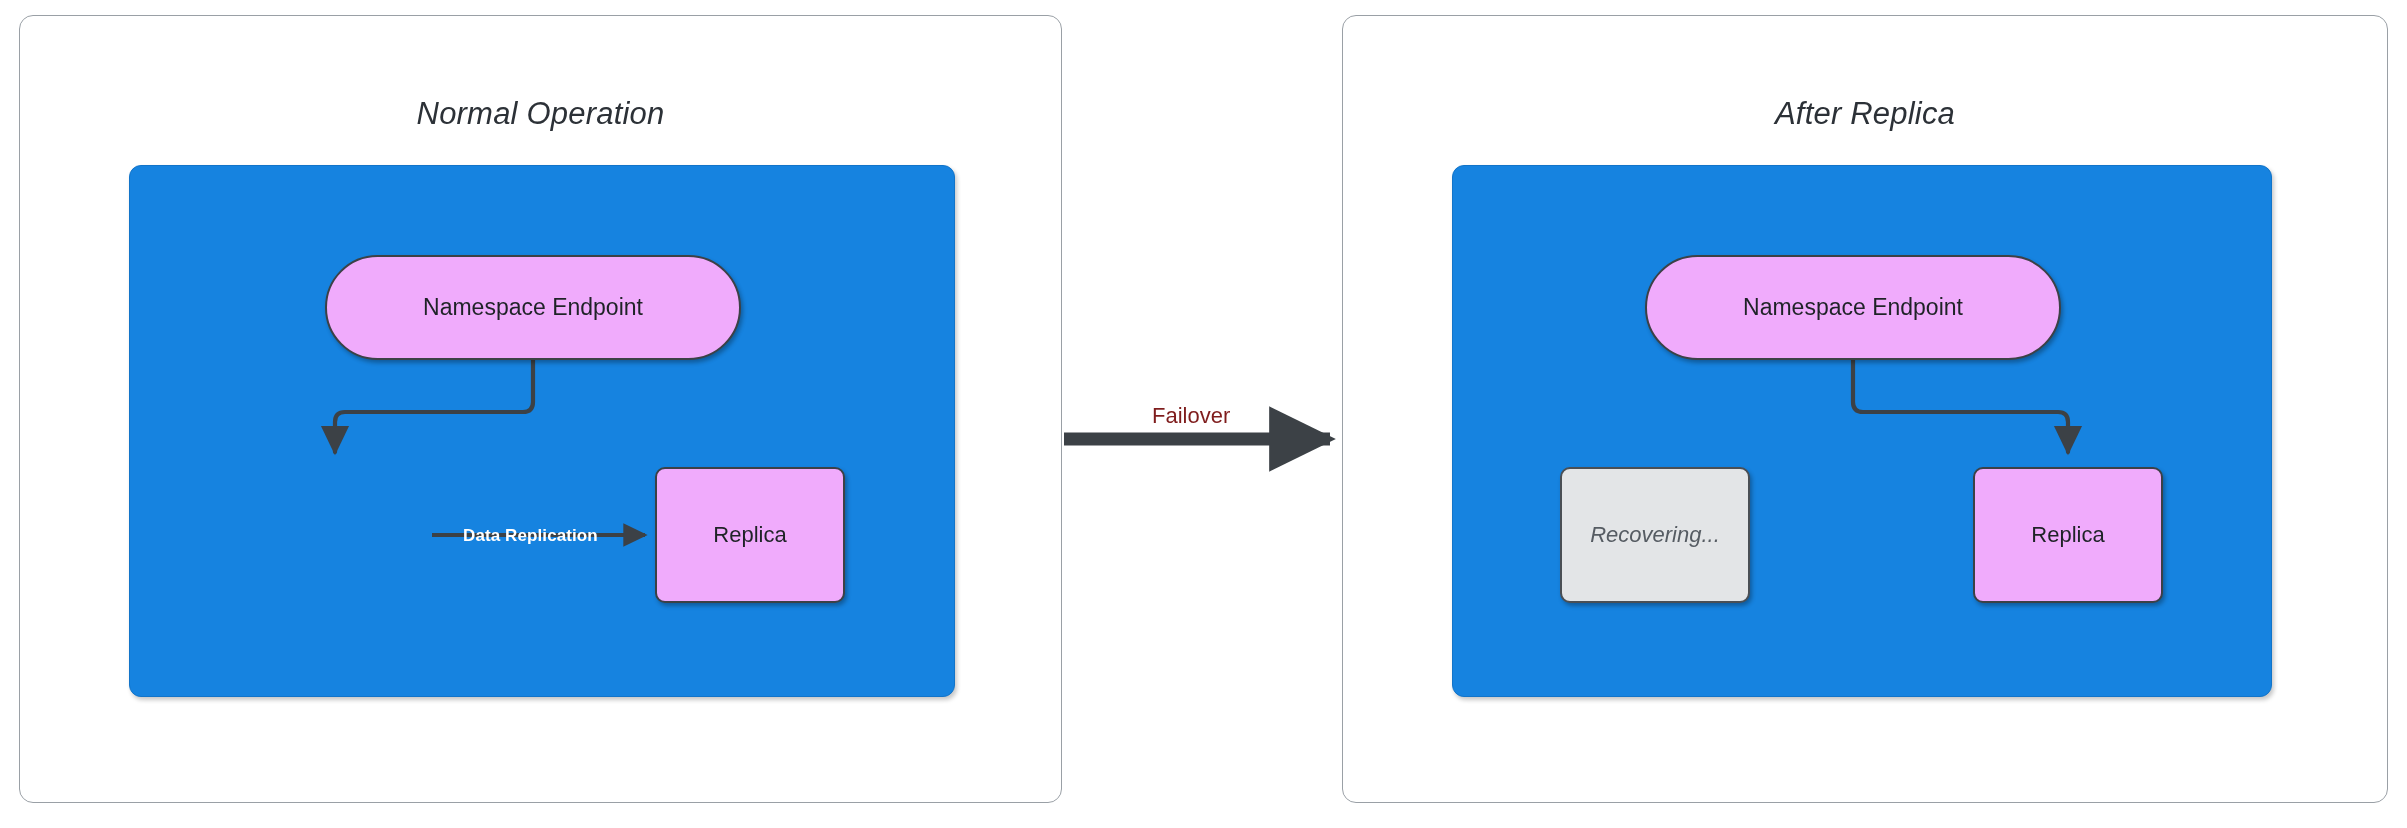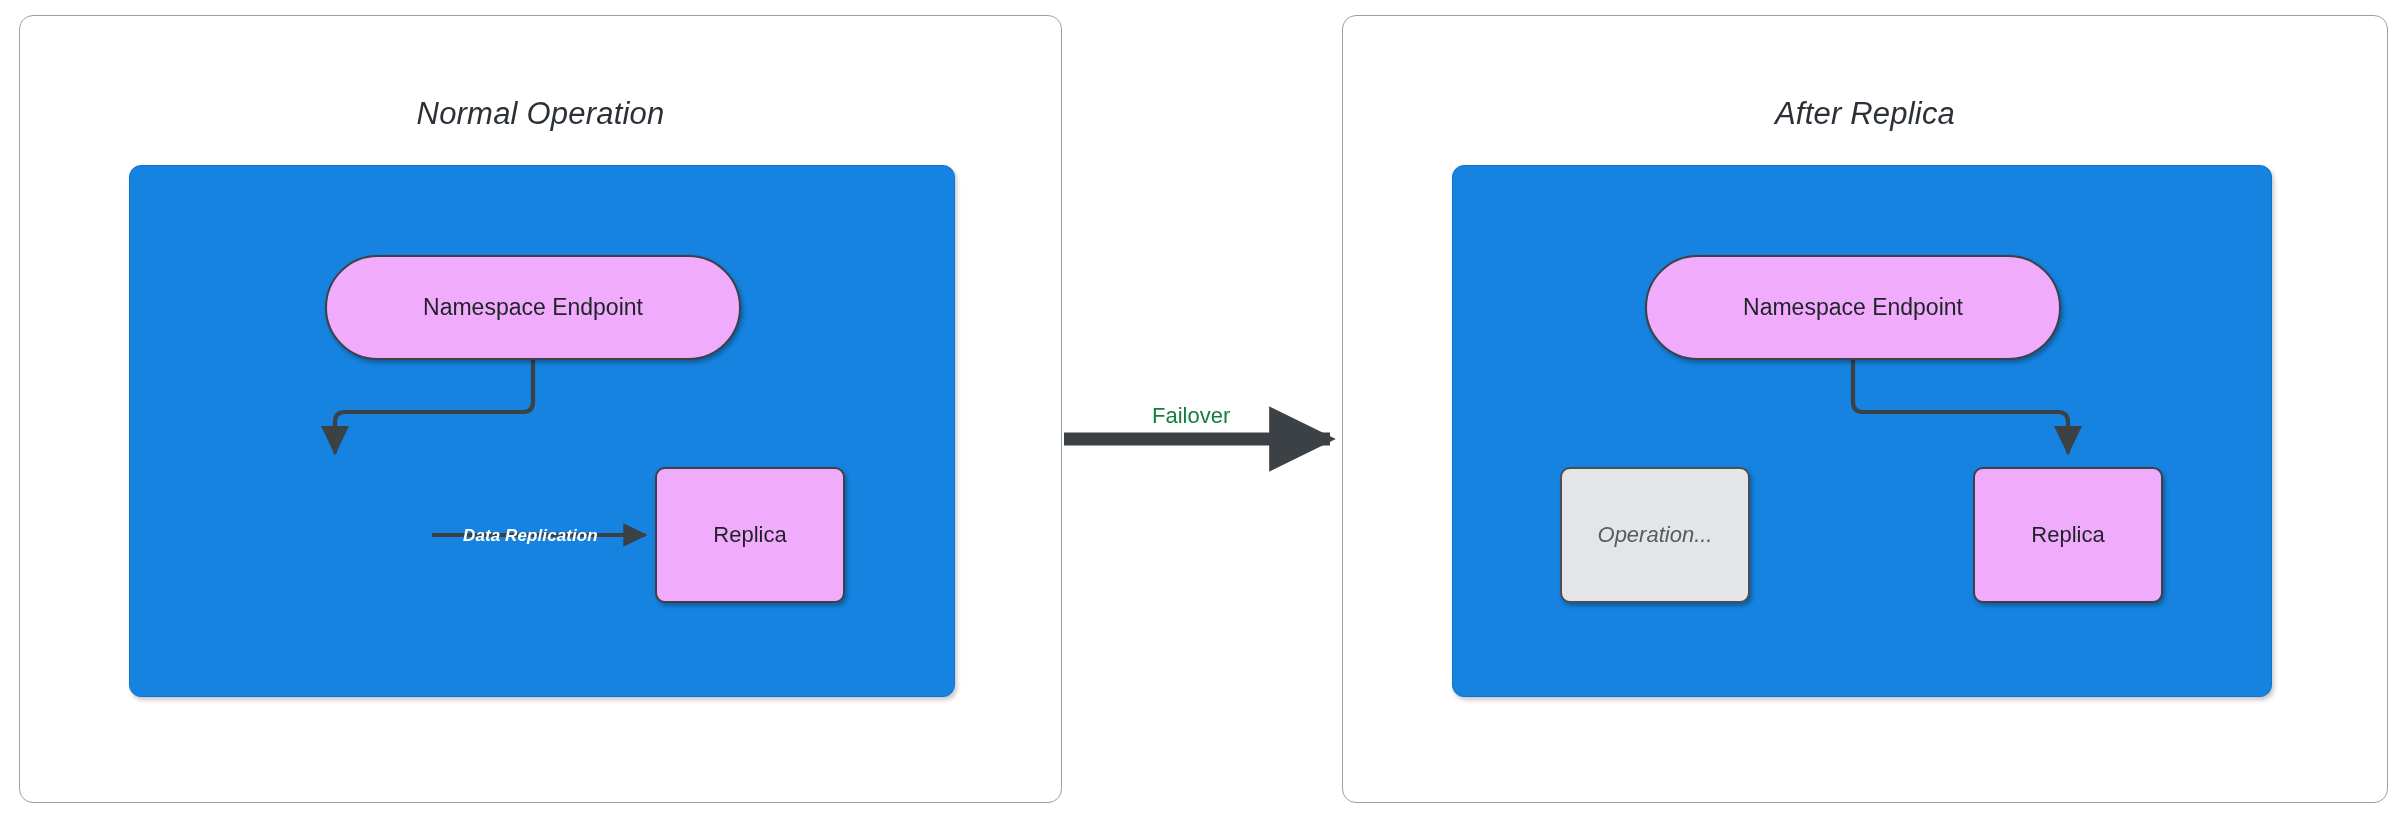--- a/index.html
+++ b/index.html
@@ -104,21 +104,21 @@
     font-size: 17px;
     font-weight: bold;
     color: #ffffff;
     white-space: nowrap;
     letter-spacing: 0.1px;
     z-index: 5;
   }
   .failover-label {
     position: absolute;
     font-size: 22px;
-    color: #15803d;
+    color: #7f1d1d;
     white-space: nowrap;
     z-index: 5;
   }
 </style>
 </head>
 <body>
 
 <div id="stage">
 
   <div class="panel" id="panel-left">
@@ -170,24 +170,24 @@
 
   <div class="node box" id="replica-l">
     <span>Replica</span>
   </div>
 
   <div class="node pill" id="ep-right">
     <span>Namespace Endpoint</span>
   </div>
 
   <div class="node box muted" id="recovering">
-    <span>Operation...</span>
+    <span>Recovering...</span>
   </div>
 
   <div class="node box" id="replica-r">
     <span>Replica</span>
   </div>
 
-  <div class="wire-label" style="left: 463px; top: 526px; font-style: italic;">Data Replication</div>
+  <div class="wire-label" style="left: 463px; top: 526px;">Data Replication</div>
 
   <div class="failover-label" style="left: 1152px; top: 403px;">Failover</div>
 
 </div>
 
 </body></html>

